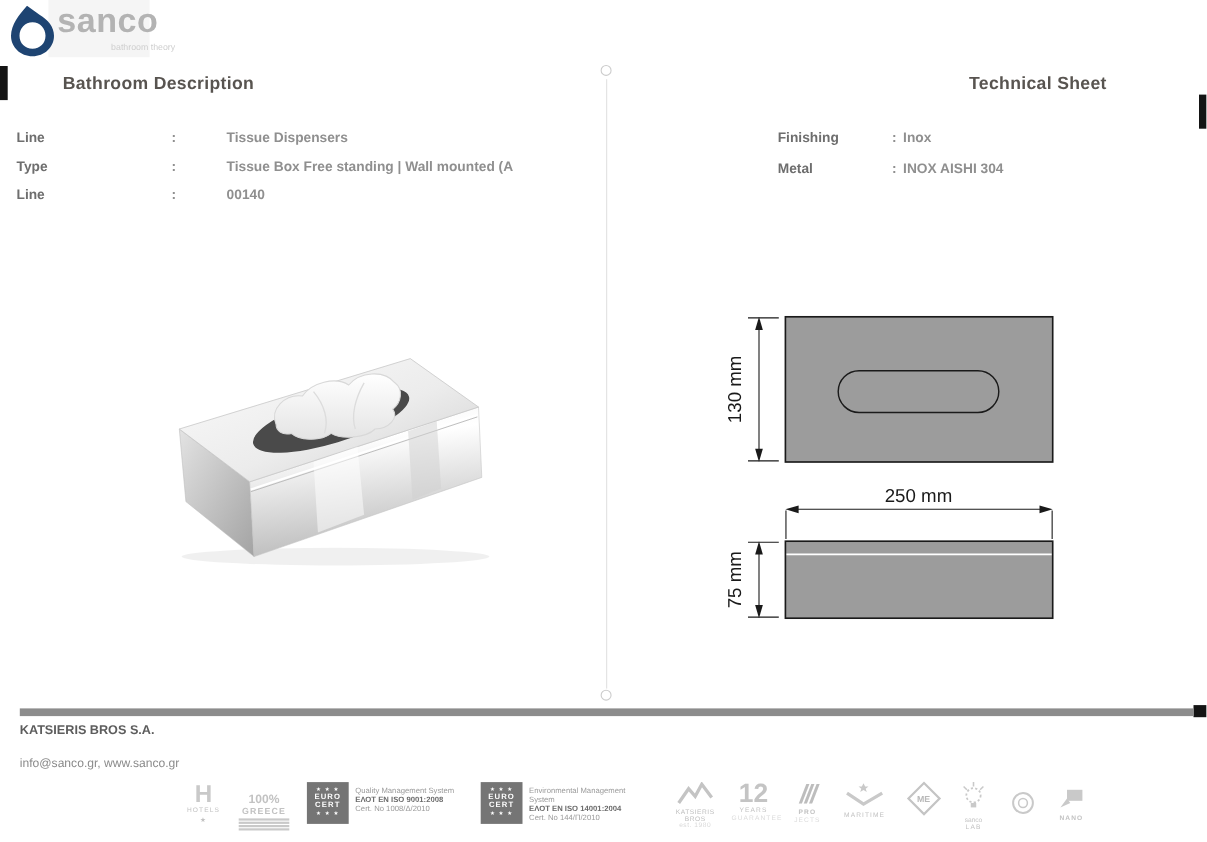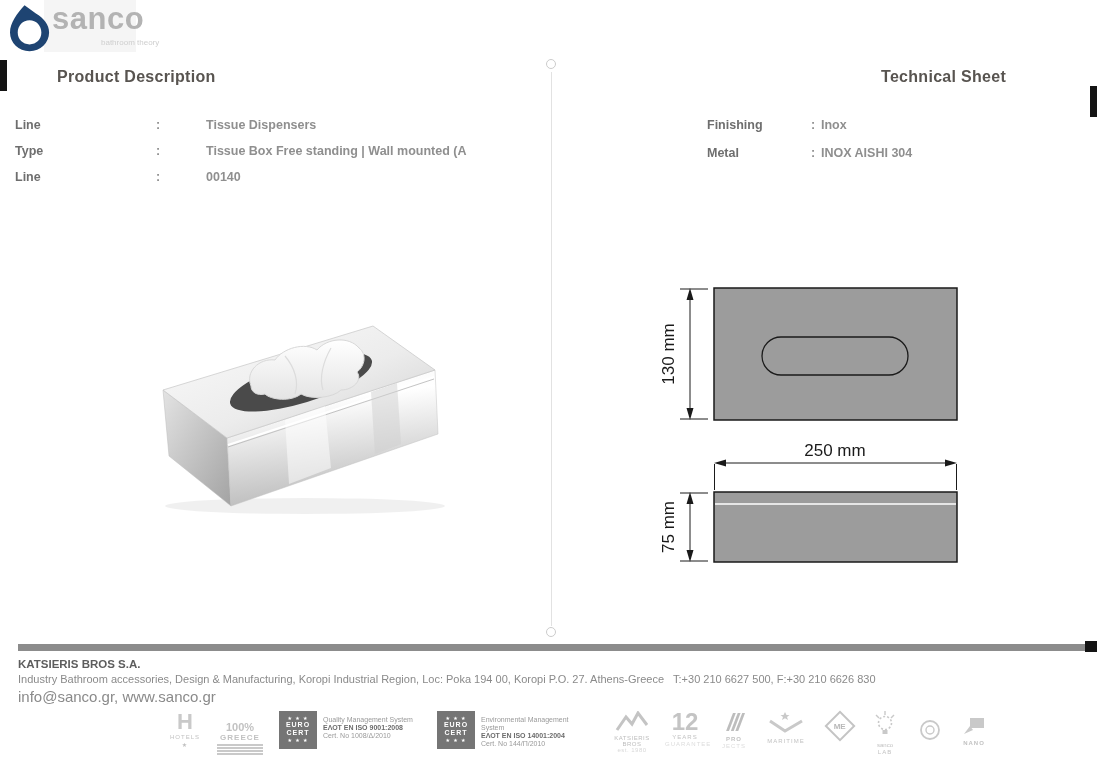--- a/index.html
+++ b/index.html
@@ -39,21 +39,21 @@
 
   
   .photo { position:absolute; left:135px; top:298px; }
   .tech-drawing { position:absolute; left:650px; top:280px; }
   .dim-text { font-size:17px; fill:#1a1a1a; font-family:"Liberation Sans", sans-serif; }
 
   
   .foot-bar { position:absolute; left:18px; top:644px; width:1067px; height:7px; background:#8c8c8c; }
   .foot-company { position:absolute; left:18px; top:658px; font-size:11.5px; font-weight:bold; color:#5d5d5d; }
   .foot-address { position:absolute; left:18px; top:673px; font-size:11px; color:#8a8a8a; white-space:pre; }
-  .foot-web     { position:absolute; left:18px; top:688px; font-size:15px; color:#8a8a8a; }
+  .foot-web     { position:absolute; left:18px; top:688px; font-size:11px; color:#8a8a8a; }
 
   
   .badges { position:absolute; left:165px; top:711px; width:820px; display:flex; align-items:flex-start; color:#c2c2c2; }
   .badge { text-align:center; flex:none; }
   .b-label { font-size:6px; letter-spacing:1px; color:#c2c2c2; margin-top:1px; }
   .hotels { width:40px; }
   .hotels-glyph { font-size:22px; font-weight:bold; color:#c9c9c9; line-height:22px; }
   .greece { width:46px; margin-left:12px; font-weight:bold;margin-top:11px; }
   .greece .g1 { font-size:11px; line-height:11px; }
   .greece .g2 { font-size:8px; letter-spacing:1px; }
@@ -94,21 +94,21 @@
            M21.5,16.5 C29,16.5 34.5,22.5 34.5,30 C34.5,37.5 29,43 21.5,43 C14,43 8.5,37.5 8.5,30 C8.5,22.5 14,16.5 21.5,16.5 Z"></path>
     </svg>
   </div>
   <div class="logo-word">sanco</div>
   <div class="logo-tag">bathroom theory</div>
 
   <div class="mark mark-left"></div>
   <div class="mark mark-right"></div>
   <div class="mark mark-br"></div>
 
-  <div class="sec-title t-left">Product Description</div>
+  <div class="sec-title t-left">Bathroom Description</div>
   <div class="sec-title t-right">Technical Sheet</div>
 
   <div class="fields f-left">
     <div class="frow">
       <span class="flabel">Line</span>
       <span class="fcolon">:</span>
       <span class="fvalue">Tissue Dispensers</span>
     </div>
     <div class="frow">
       <span class="flabel">Type</span>
@@ -213,21 +213,20 @@
       <line x1="30" y1="281" x2="58" y2="281" stroke="#1a1a1a" stroke-width="1"></line>
       <line x1="40" y1="216" x2="40" y2="278" stroke="#1a1a1a" stroke-width="1"></line>
       <polygon points="40,212 36.5,224 43.5,224" fill="#1a1a1a"></polygon>
       <polygon points="40,282 36.5,270 43.5,270" fill="#1a1a1a"></polygon>
       <text class="dim-text" x="24" y="247" text-anchor="middle" transform="rotate(-90 24 247)">75 mm</text>
     </svg>
   </div>
 
   <div class="foot-bar"></div>
   <div class="foot-company">KATSIERIS BROS S.A.</div>
-  <div class="foot-address">Industry Bathroom accessories, Design &amp; Manufacturing, Koropi Industrial Region, Loc: Poka 194 00, Koropi P.O. 27. Athens-Greece   T:+30 210 6627 500, F:+30 210 6626 830</div>
   <div class="foot-web">info@sanco.gr, www.sanco.gr</div>
 
   <div class="badges">
 
     <div class="badge hotels">
       <div class="hotels-glyph">H</div>
       <div class="b-label">HOTELS</div>
       <div class="b-label">★</div>
     </div>
 

